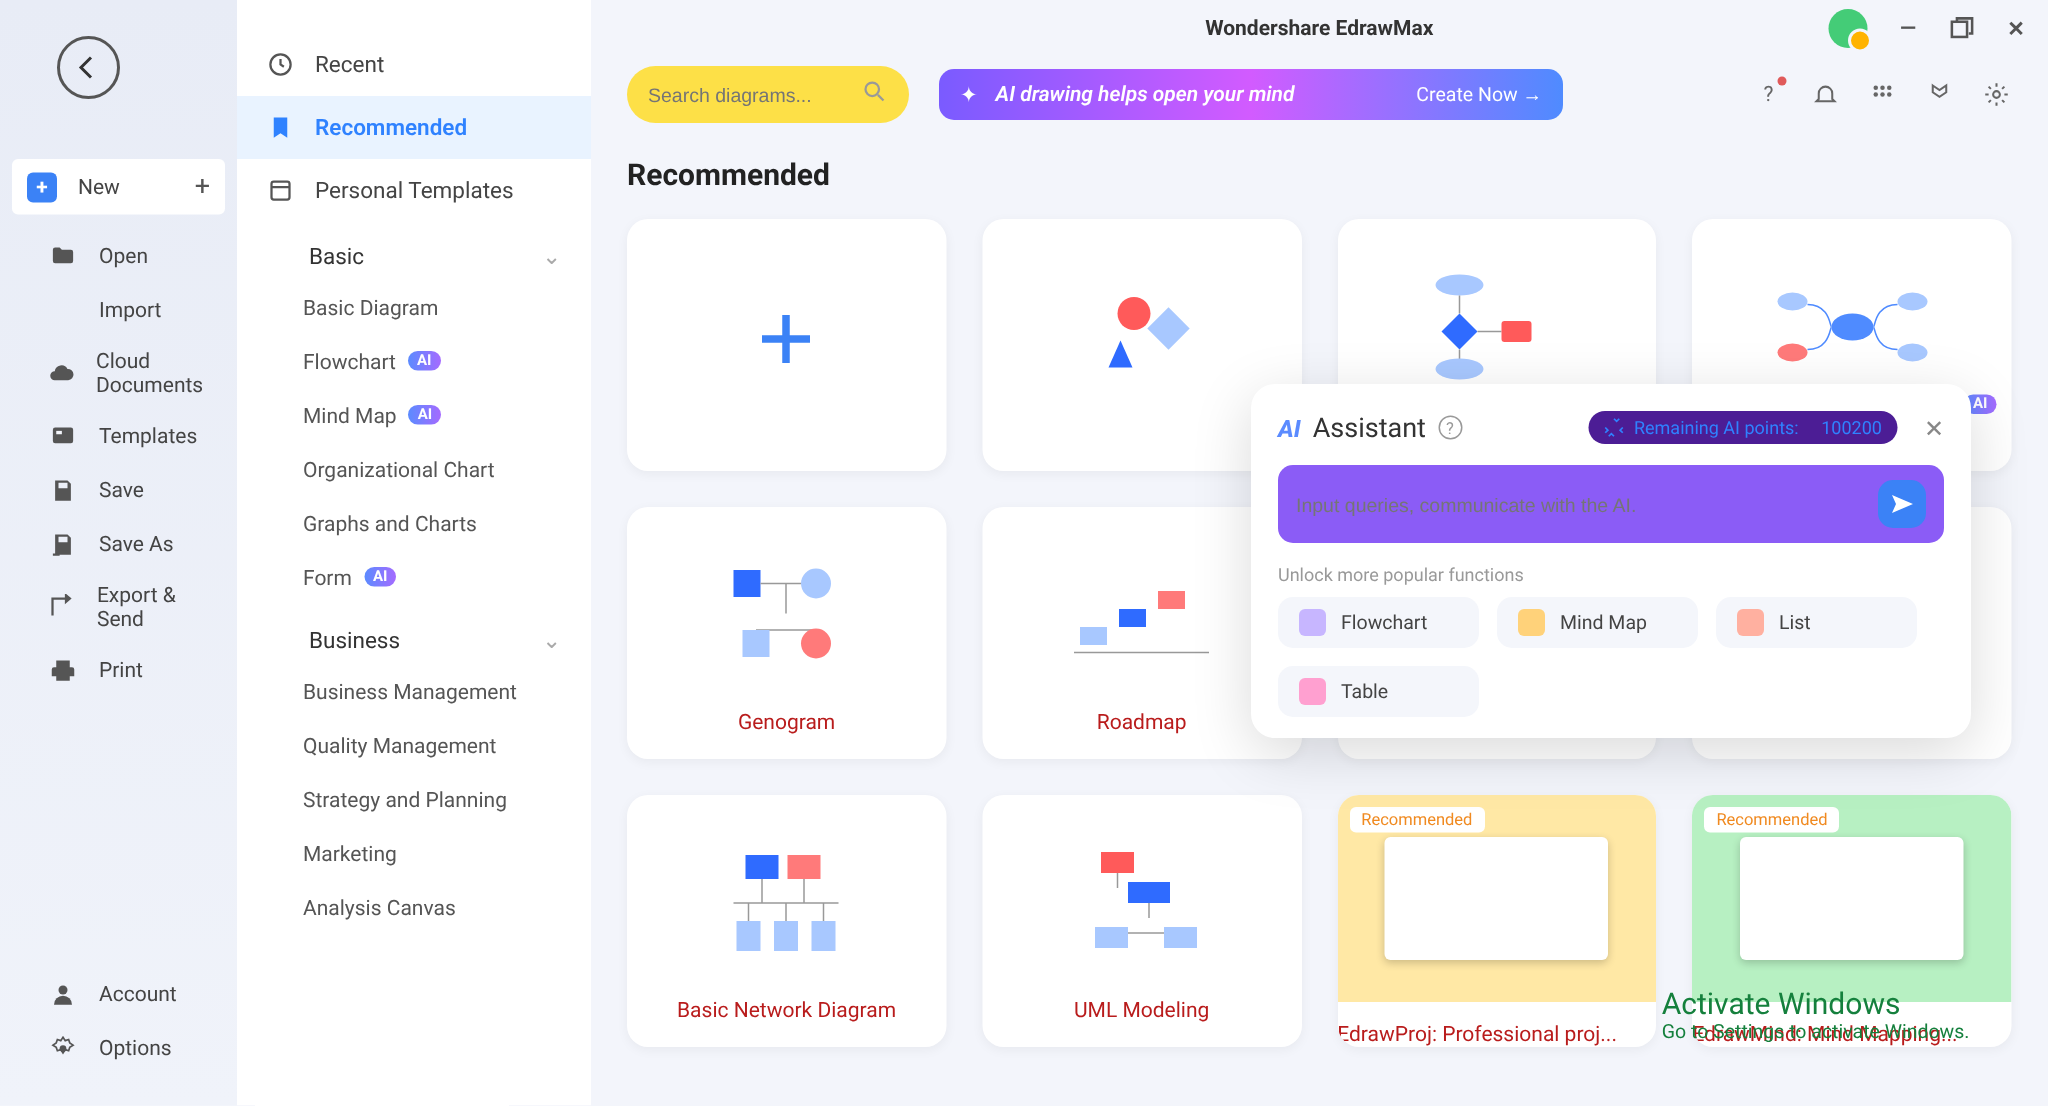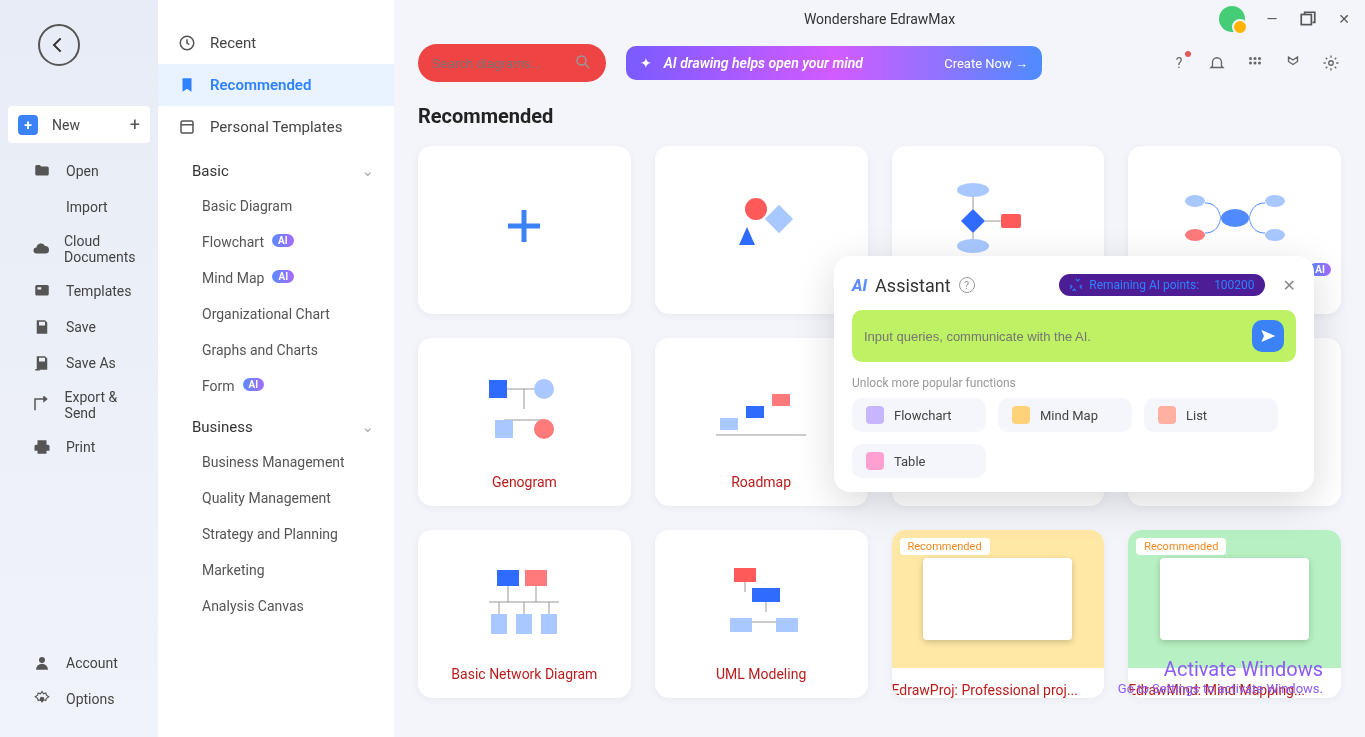--- a/index.html
+++ b/index.html
@@ -18,36 +18,36 @@
 .menu-item .icon svg { width: 18px; height: 18px; }
 .new-plus-right { margin-left: auto; color:#555; font-size:18px; }
 .spacer { flex: 1; }
 .menu-bottom { margin-bottom: 20px; }
 
 
 .sidebar-mid { width: 236px; background: #fff; display:flex; flex-direction:column; padding-top: 22px; overflow-y:auto; }
 .mid-item { display:flex; align-items:center; gap:14px; padding: 12px 20px; cursor:pointer; font-size:15px; color:#444; }
 .mid-item.active { background:#e9f3ff; color:#2f82ff; font-weight:600; }
 .mid-item .micon { width:18px; height:18px; display:flex; align-items:center; justify-content:center; }
-.mid-section-head { display:flex; align-items:center; gap:14px; padding: 14px 20px 8px 20px; font-size:15px; color:#333; cursor:pointer; }
+.mid-section-head { display:flex; align-items:center; gap:28px; padding: 14px 20px 8px 20px; font-size:15px; color:#333; cursor:pointer; }
 .mid-section-head .chev { margin-left:auto; color:#aaa; }
 .mid-sub { padding: 10px 20px 10px 44px; font-size:14px; color:#555; cursor:pointer; display:flex; align-items:flex-start; gap:8px; }
 .ai-pill { display:inline-block; background:linear-gradient(90deg,#5b8bff,#a56bff); color:#fff; font-size:10px; font-weight:700; border-radius:8px; padding:1px 6px; }
 
 
 .main { flex:1; display:flex; flex-direction:column; min-width:0; position:relative; }
-.titlebar { height:38px; display:flex; align-items:center; padding: 0 12px; }
+.titlebar { height:38px; display:flex; align-items:center; padding: 0 12px; font-weight: bold; }
 .titlebar .title { position:absolute; left:50%; transform:translateX(-50%); font-size:14px; color:#333; }
 .titlebar .right-btns { margin-left:auto; display:flex; align-items:center; gap:18px; }
 .avatar { width:26px; height:26px; border-radius:50%; background:#4c7; position:relative; }
 .avatar::after{content:""; position:absolute; right:-3px; bottom:-3px; width:12px; height:12px; background:#ffb300; border-radius:50%; border:2px solid #f3f5fb;}
 .win-btn { width:18px; height:18px; color:#555; display:flex; align-items:center; justify-content:center; cursor:pointer; }
 
 .topbar { display:flex; align-items:center; padding: 6px 24px 14px 24px; gap:20px; }
-.search { display:flex; align-items:center; background:#ef4444; border-radius:20px; padding:0 14px; height:38px; width:188px; color:#999; }
+.search { display:flex; align-items:center; background:#fde047; border-radius:20px; padding:0 14px; height:38px; width:188px; color:#999; }
 .search input { border:none; outline:none; font-size:13px; width:100%; background:transparent; }
 .search .sicon { color:#999; }
 .banner { height:34px; border-radius:10px; background:linear-gradient(90deg,#7a5bff,#d25bff,#4f8bff); display:flex; align-items:center; color:#fff; font-size:14px; padding:0 14px; gap:12px; cursor:pointer; width:416px; }
 .banner .create { margin-left:auto; font-size:13px; }
 .toptools { margin-left:auto; display:flex; gap:18px; color:#666; }
 .toptools .ticon { width:20px; height:20px; display:flex; align-items:center; justify-content:center; cursor:pointer; position:relative;}
 .ticon .dot { position:absolute; width:6px; height:6px; background:#e05a5a; border-radius:50%; top:-2px; right:-2px; }
 
 .content { padding: 0 24px 24px 24px; overflow-y:auto; }
 .section-title { font-size:20px; font-weight:700; color:#222; margin: 8px 0 18px; }
@@ -62,29 +62,29 @@
 .card.promo .label { padding:8px 0 0; }
 
 
 .assistant { position:absolute; left:440px; top:256px; width:480px; background:#fff; border-radius:16px; box-shadow:0 10px 40px rgba(0,0,0,0.15); padding:18px 18px 14px; z-index:10;}
 .assistant-head { display:flex; align-items:center; gap:8px; }
 .assistant-head .ai-logo { color:#5b8bff; font-weight:800; font-style:italic; font-size:16px;}
 .assistant-head .t { font-size:18px; color:#333;}
 .assistant-head .q { width:16px;height:16px;border:1px solid #999;border-radius:50%;font-size:11px;color:#999;display:flex;align-items:center;justify-content:center;}
 .assistant-head .points { margin-left:auto; background:#4c1d95; color:#2f82ff; font-size:12px; border-radius:14px; padding:4px 10px; display:flex; align-items:center; gap:6px;}
 .assistant-head .close { margin-left:10px; color:#888; cursor:pointer; font-size:16px; }
-.assistant-input { margin-top:14px; display:flex; background:#bef264; border-radius:10px; padding:10px 12px; align-items:center; gap:10px;}
+.assistant-input { margin-top:14px; display:flex; background:#8b5cf6; border-radius:10px; padding:10px 12px; align-items:center; gap:10px;}
 .assistant-input input { flex:1; border:none; outline:none; background:transparent; font-size:13px;}
 .assistant-send { width:32px;height:32px;border-radius:10px;background:#3b82f6;color:#fff;display:flex;align-items:center;justify-content:center;cursor:pointer;}
 .assistant-sub { margin-top:14px; font-size:12px; color:#999; margin-bottom:8px;}
 .assistant-chips { display:flex; flex-wrap:wrap; gap:12px;}
 .chip { background:#f4f6fb; border-radius:10px; padding:8px 14px; display:flex; align-items:center; gap:10px; cursor:pointer; font-size:13px; color:#444; width:134px;}
 .chip .ci { width:18px;height:18px;border-radius:4px; }
 
-.watermark { position:absolute; right:42px; bottom:40px; color:#8b5cf6; font-size:20px; pointer-events:none; text-align:right; line-height:1.2;}
+.watermark { position:absolute; right:52px; bottom:40px; color:#15803d; font-size:20px; pointer-events:none; line-height:1.2;}
 .watermark .sub { font-size:13px; }
 </style>
 </head>
 <body>
 
 <div class="app">
 
   <div class="sidebar-left">
     <div class="back-circle">
       <svg viewBox="0 0 24 24" fill="none" stroke="#333" stroke-width="2.4">

